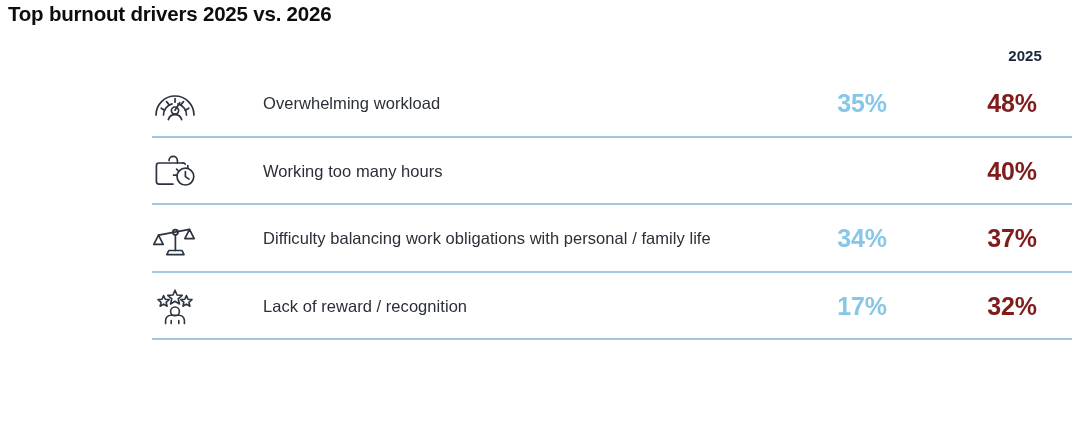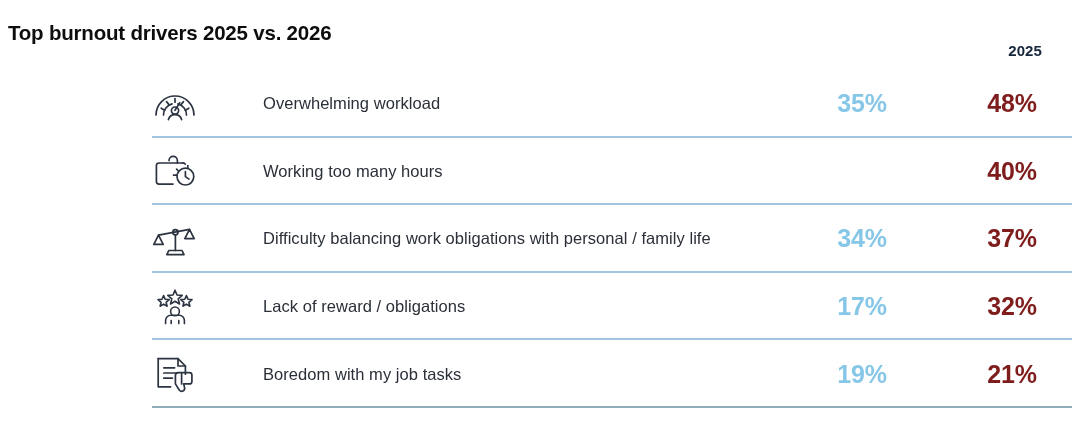--- a/index.html
+++ b/index.html
@@ -20,39 +20,39 @@
     position: relative;
     width: 1080px;
     height: 424px;
     box-sizing: border-box;
   }
 
   
   .title {
     position: absolute;
     left: 8px;
-    top: 21px;
+    top: 2px;
     font-size: 20.5px;
     font-weight: bold;
     letter-spacing: -0.2px;
     color: #0d0d0d;
     white-space: nowrap;
   }
 
   
   .table {
     position: absolute;
     left: 152px;
     top: 42px;
     width: 920px;
   }
 
   .head-row {
     display: flex;
-    align-items: flex-start;
+    align-items: center;
     height: 28px;
     gap: 33px;
   }
   .head-spacer { flex: 1 1 auto; }
   .head-cell {
     width: 120px;
     flex: 0 0 120px;
     text-align: right;
     font-size: 15px;
     font-weight: bold;
@@ -193,39 +193,21 @@
         <svg width="46" height="40" viewBox="0 0 46 40" fill="none" stroke="#2b3440" stroke-width="1.6" stroke-linecap="round" stroke-linejoin="round">
           <path d="M23 3.2 L25 8 L30.2 8.4 L26.2 11.9 L27.5 17 L23 14.2 L18.5 17 L19.8 11.9 L15.8 8.4 L21 8 Z"></path>
           <path d="M11.6 8.6 L13.2 12.3 L17.2 12.6 L14.1 15.3 L15.1 19.2 L11.6 17.1 L8.1 19.2 L9.1 15.3 L6 12.6 L10 12.3 Z"></path>
           <path d="M34.4 8.6 L36 12.3 L40 12.6 L36.9 15.3 L37.9 19.2 L34.4 17.1 L30.9 19.2 L31.9 15.3 L28.8 12.6 L32.8 12.3 Z"></path>
           <circle cx="23" cy="24.4" r="4.4"></circle>
           <path d="M13.6 36.6 L13.6 33.4 A5.2 5.2 0 0 1 18.8 28.2 L27.2 28.2 A5.2 5.2 0 0 1 32.4 33.4 L32.4 36.6"></path>
           <path d="M19.2 36.6 L19.2 33.6"></path>
           <path d="M26.8 36.6 L26.8 33.6"></path>
         </svg>
       </div>
-      <div class="label-cell">Lack of reward / obligations</div>
+      <div class="label-cell">Lack of reward / recognition</div>
       <div class="val-cell val-2025">17%</div>
       <div class="val-cell val-2026">32%</div>
       <div class="divider"></div>
     </div>
 
-    <div class="row last">
-      <div class="icon-cell">
-        <svg width="46" height="40" viewBox="0 0 46 40" fill="none" stroke="#2b3440" stroke-width="1.7" stroke-linecap="round" stroke-linejoin="round">
-          <path d="M6.2 4.6 L26 4.6 L33.4 12 L33.4 20.2"></path>
-          <path d="M6.2 4.6 L6.2 32.8 L18.6 32.8"></path>
-          <path d="M26 4.6 L26 12 L33.4 12"></path>
-          <path d="M11.8 13.8 L22.6 13.8"></path>
-          <path d="M11.8 19 L25.4 19"></path>
-          <path d="M11.8 24.2 L20.4 24.2"></path>
-          <path d="M26.2 18.6 L37.4 18.6 A2.5 2.5 0 0 1 39.9 21.1 L39.9 27.4 A2.5 2.5 0 0 1 37.4 29.9 L31.6 29.9 L32.6 33.6 A3 3 0 0 1 27.4 36.2 L23.4 29.9 L23.4 21.4 A2.8 2.8 0 0 1 26.2 18.6 Z"></path>
-          <path d="M29.6 18.8 L29.6 29.9"></path>
-        </svg>
-      </div>
-      <div class="label-cell">Boredom with my job tasks</div>
-      <div class="val-cell val-2025">19%</div>
-      <div class="val-cell val-2026">21%</div>
-      <div class="divider"></div>
-    </div>
 
   </div>
 </div>
 
 </body></html>

